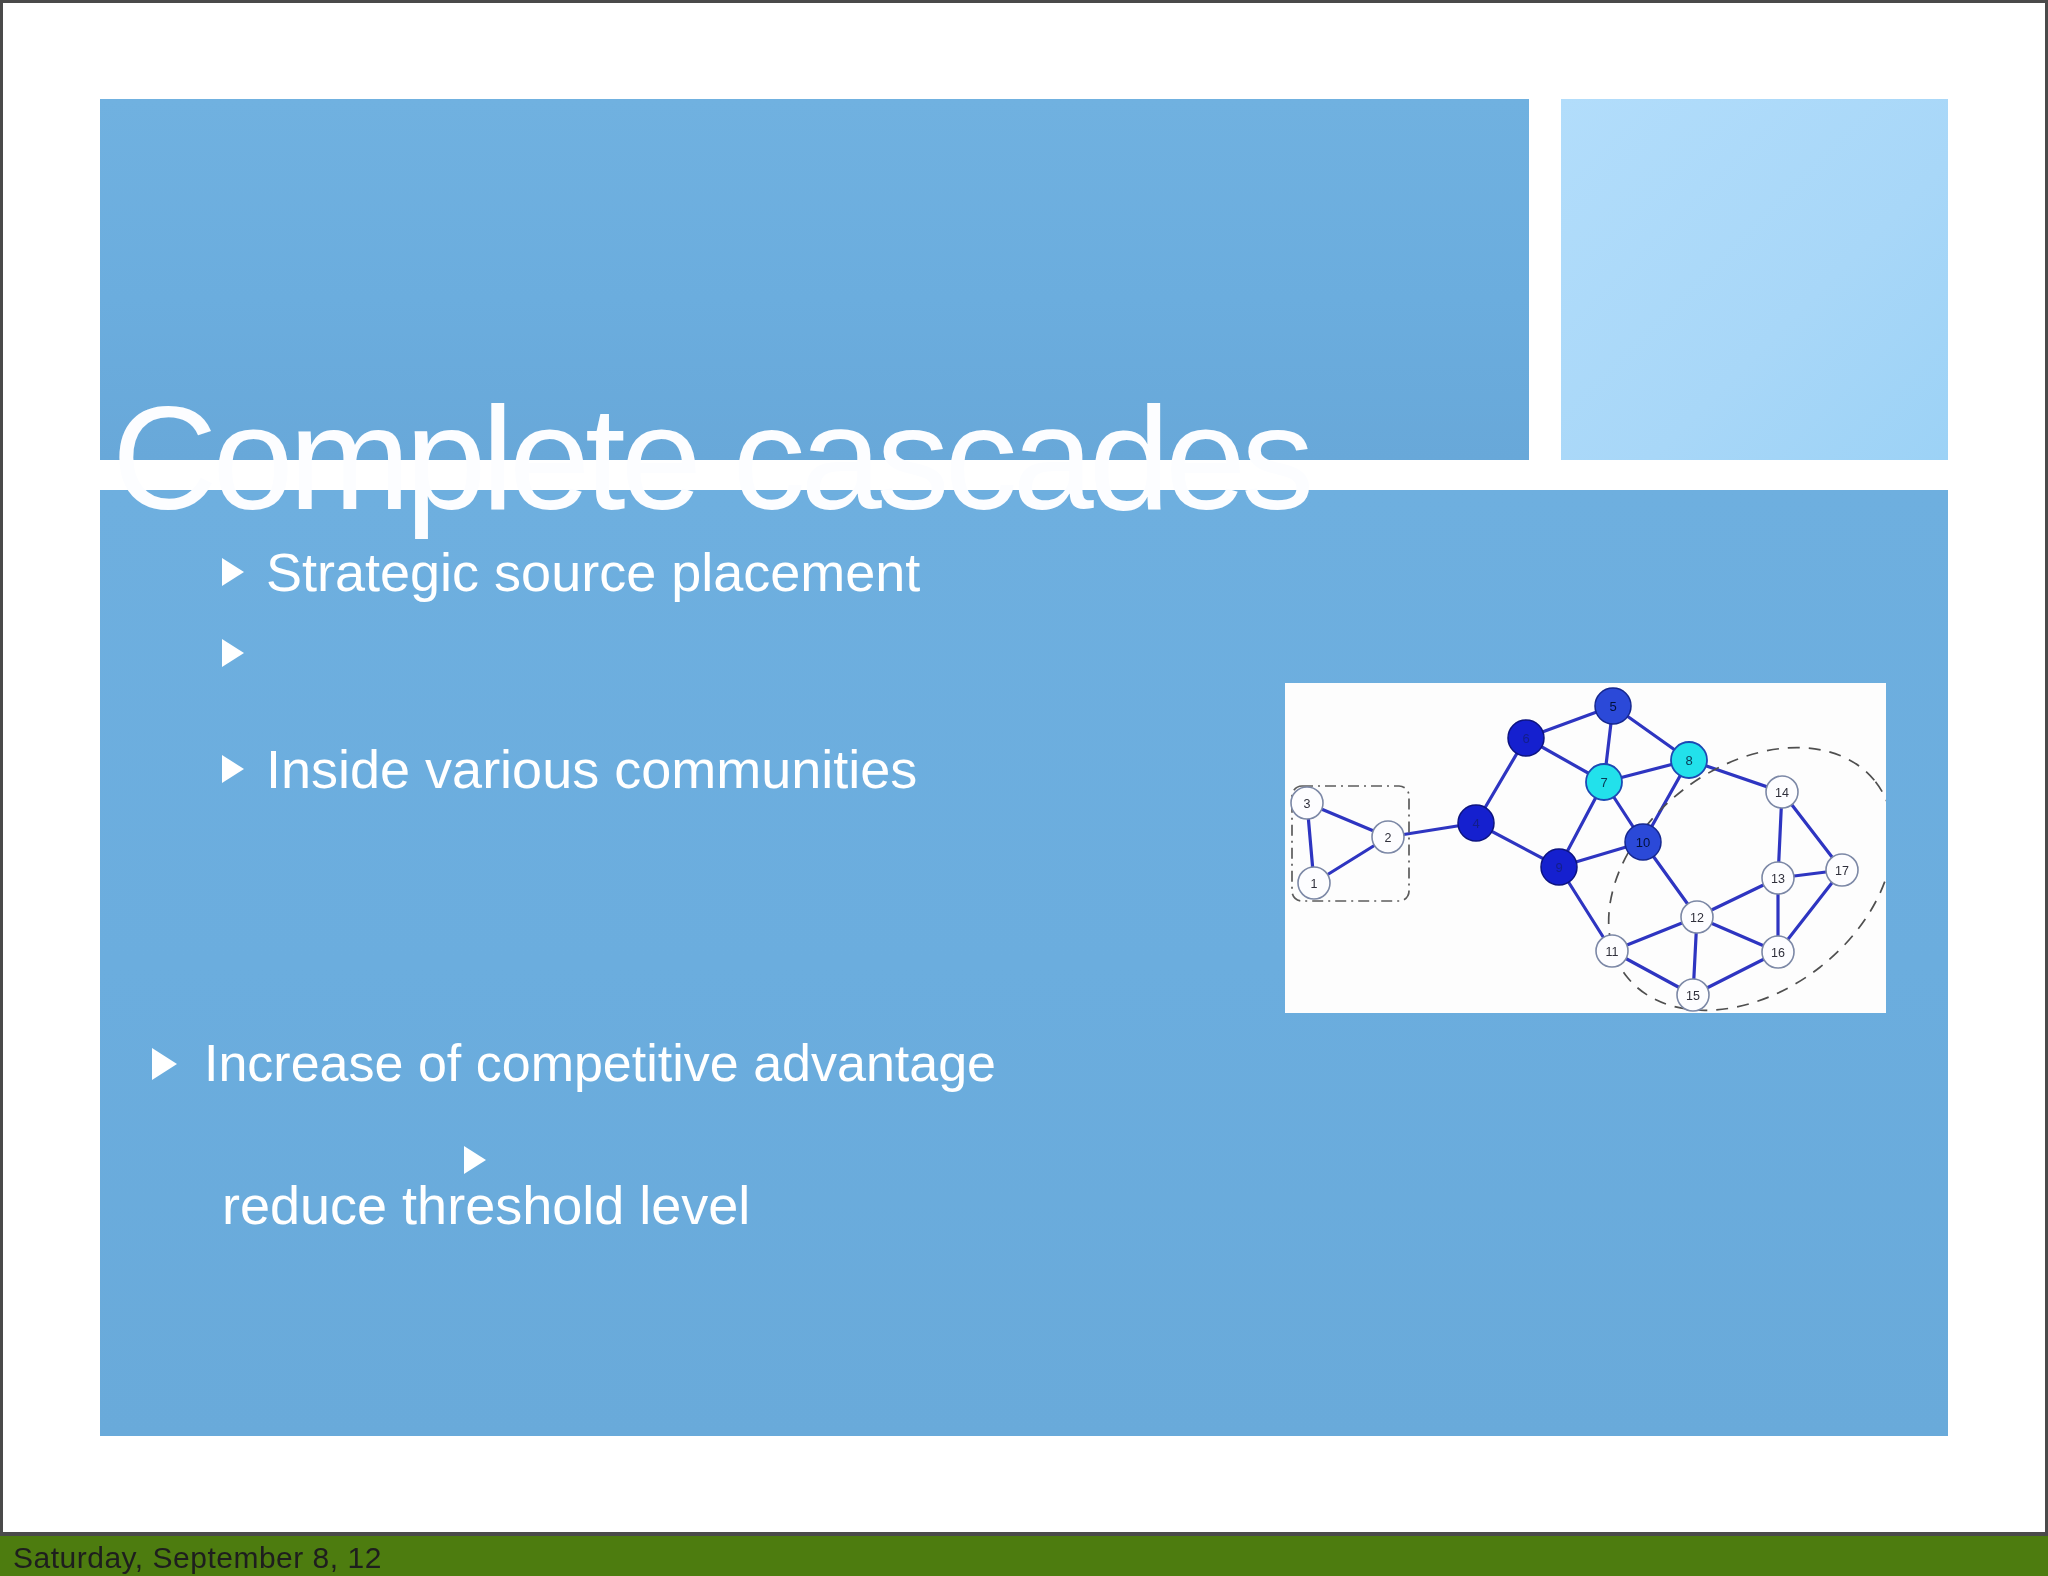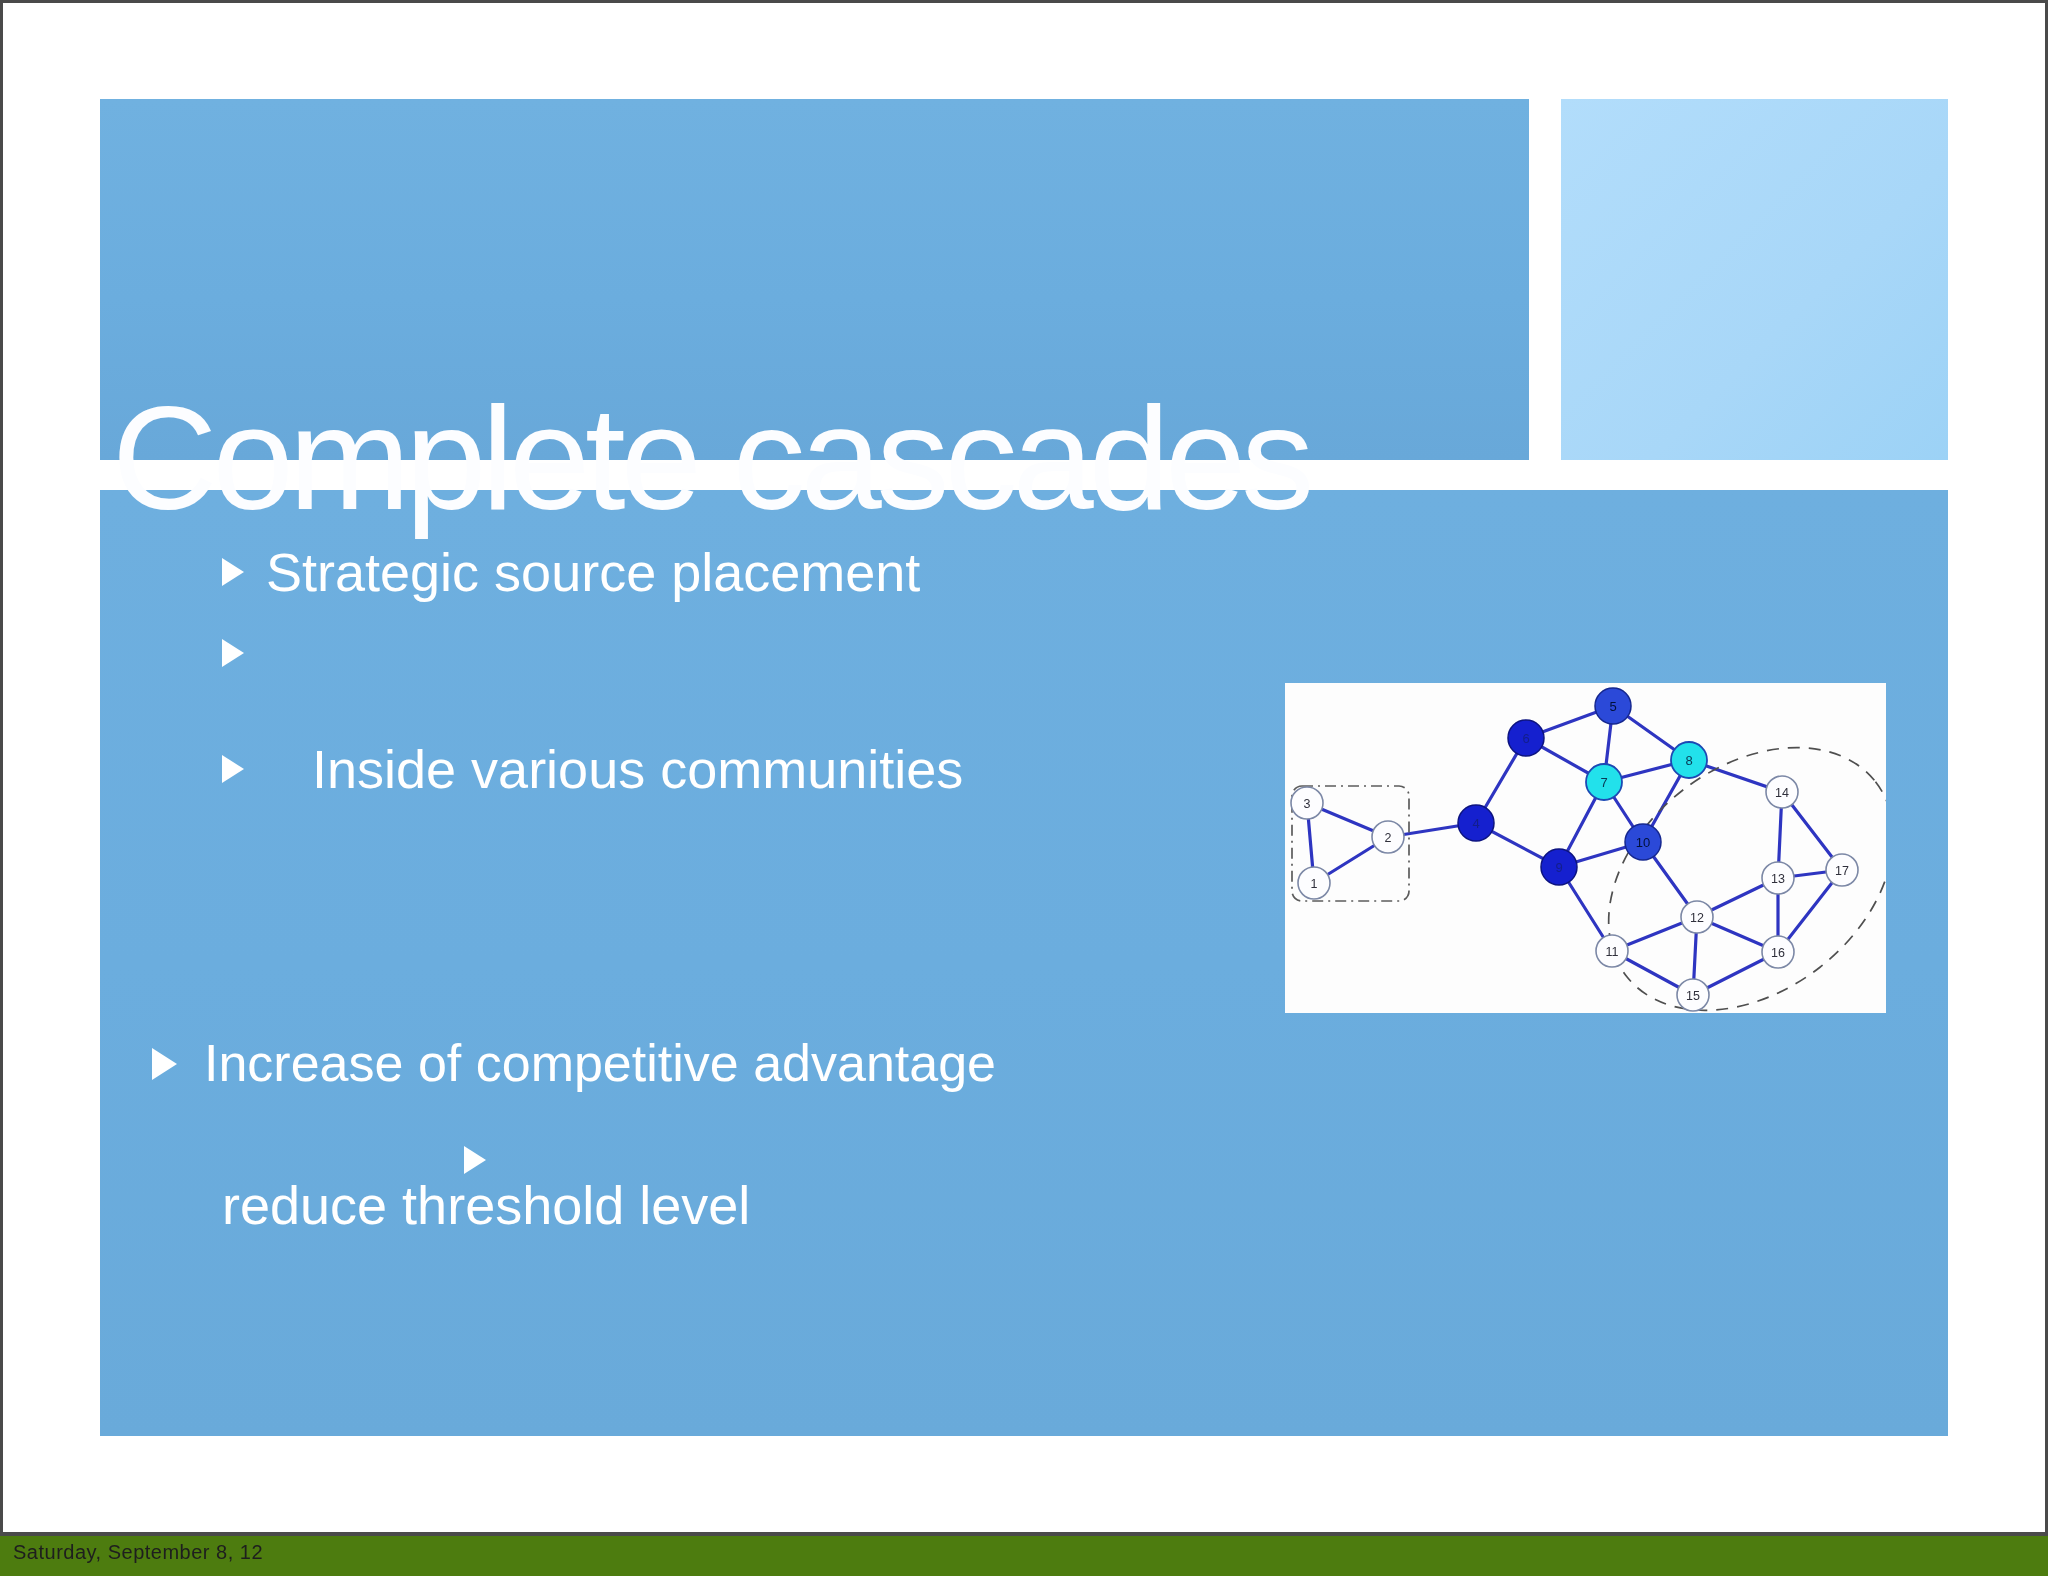--- a/index.html
+++ b/index.html
@@ -42,21 +42,21 @@
   .t1 { border-width:16px 0 16px 25px; border-color:transparent transparent transparent #ffffff; margin-right:27px; }
   .s2 { font-size:54px; line-height:1.15; }
   .s1 { font-size:52px; line-height:1.15; }
   .figure {
     position:absolute; left:1285px; top:683px; width:601px; height:330px;
     background:#fdfdfd;
   }
   .figure svg { display:block; }
   .footer-date {
     position:absolute; left:13px; top:1541px;
-    font-size:20px; color:var(--footer,#1e1e1e); letter-spacing:0.5px;
+    font-size:30px; color:var(--footer,#1e1e1e); letter-spacing:0.5px;
   }
 </style>
 </head>
 <body>
 
 <div class="page" style="--border: #4a4a4a; --panel: #6badde; --accent: #a8d7f8; --title: #fcfdff; --bullet: #ffffff; --footer: #1e1e1e;">
 
   <div class="slide-frame"></div>
 
   <div class="title-box"></div>
@@ -65,21 +65,21 @@
 
   <h1 class="slide-title">Complete cascades</h1>
 
   <div class="row" style="left:222px; top:541px;">
     <span class="tri t2"></span>
     <span class="s2">Strategic source placement</span>
   </div>
   <div class="row" style="left:222px; top:639px;">
     <span class="tri t2"></span>
   </div>
-  <div class="row" style="left:222px; top:738px;gap:46px;">
+  <div class="row" style="left:222px; top:738px;">
     <span class="tri t2"></span>
     <span class="s2">Inside various communities</span>
   </div>
   <div class="row" style="left:152px; top:1034px;">
     <span class="tri t1"></span>
     <span class="s1">Increase of competitive advantage</span>
   </div>
   <div class="row" style="left:222px; top:1146px;flex-direction:column;">
     <span class="tri t2"></span>
     <span class="s2">reduce threshold level</span>

